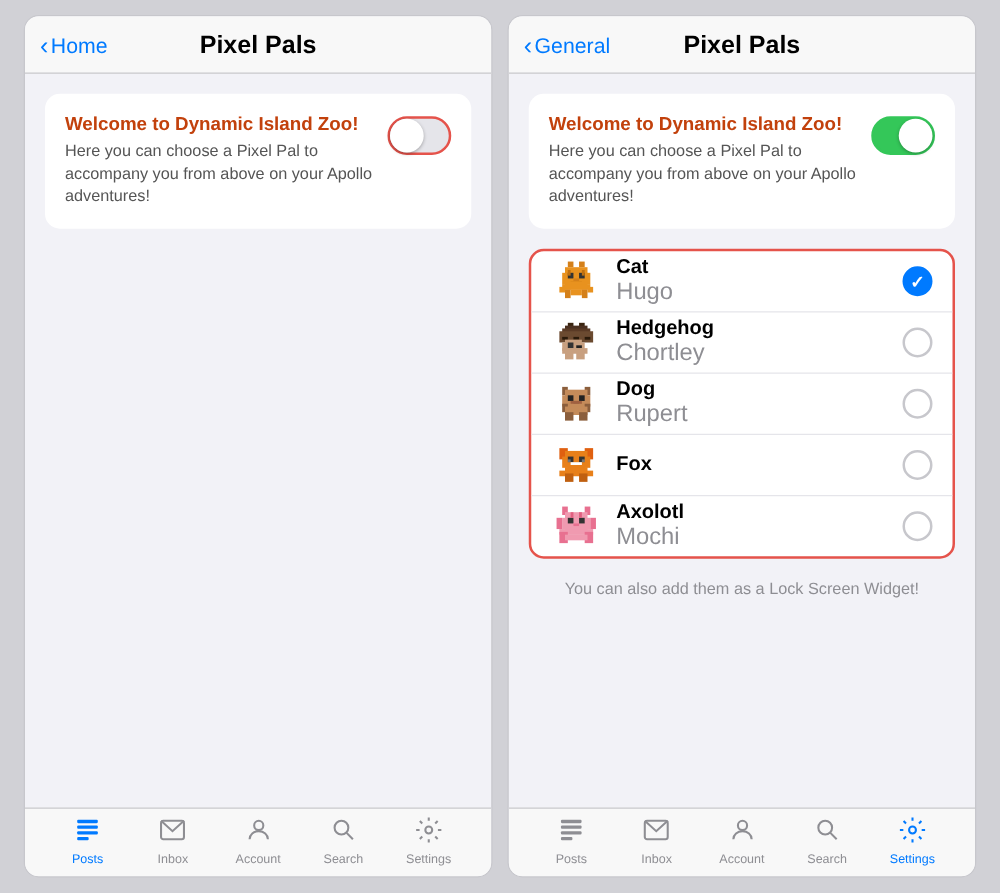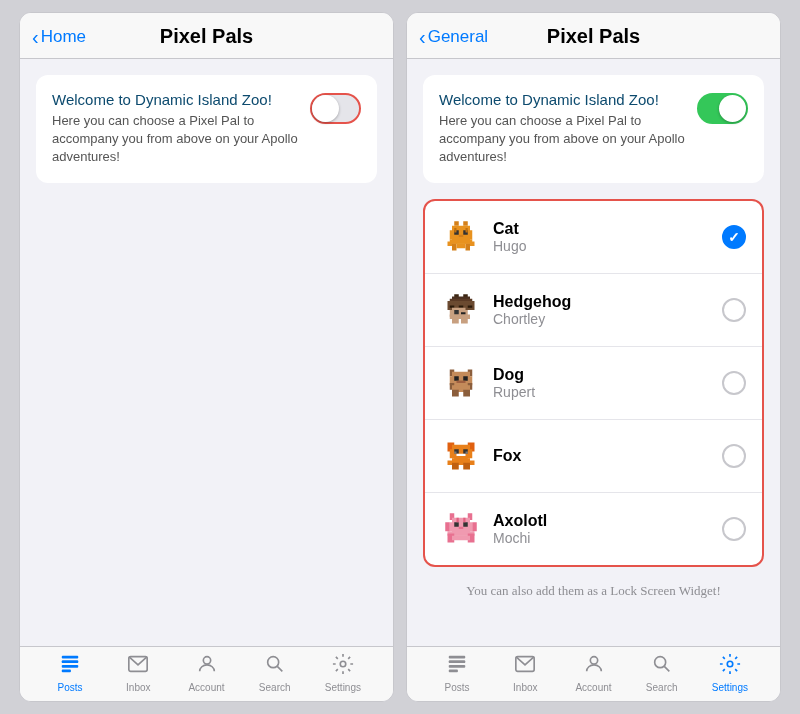--- a/index.html
+++ b/index.html
@@ -71,22 +71,22 @@
       display: flex;
       align-items: flex-start;
       gap: 12px;
       margin-bottom: 16px;
     }
     .welcome-text {
       flex: 1;
     }
     .welcome-title {
       font-size: 15px;
-      font-weight: 400;
-      color: #0c4a6e;
+      font-weight: 700;
+      color: #c2410c;
       margin-bottom: 4px;
     }
     .welcome-desc {
       font-size: 13px;
       color: #555;
       line-height: 1.4;
     }
     
     .toggle-container {
       flex-shrink: 0;
@@ -123,21 +123,21 @@
     .animal-list-card {
       background: #fff;
       border-radius: 12px;
       border: 2px solid #e5534b;
       overflow: hidden;
       margin-bottom: 12px;
     }
     .animal-item {
       display: flex;
       align-items: center;
-      padding: 16px 16px;
+      padding: 4px 16px;
       border-bottom: 1px solid #e5e5ea;
       cursor: pointer;
     }
     .animal-item:last-child {
       border-bottom: none;
     }
     .animal-emoji {
       width: 40px;
       height: 40px;
       margin-right: 12px;
@@ -148,21 +148,21 @@
     }
     .animal-info {
       flex: 1;
     }
     .animal-name {
       font-size: 16px;
       font-weight: 600;
       color: #000;
     }
     .animal-subname {
-      font-size: 14px;
+      font-size: 19px;
       color: #8e8e93;
     }
     .radio-button {
       width: 24px;
       height: 24px;
       border-radius: 50%;
       border: 2px solid #c7c7cc;
       display: flex;
       align-items: center;
       justify-content: center;
@@ -175,21 +175,20 @@
     .radio-check {
       color: #fff;
       font-size: 14px;
       font-weight: 700;
     }
     .widget-hint {
       font-size: 13px;
       color: #8e8e93;
       text-align: center;
       padding: 4px 16px;
-      font-family: Liberation Serif, serif;
     }
     
     .tab-bar {
       background: #f8f8f8;
       border-top: 1px solid #c7c7cc;
       display: flex;
       padding: 6px 16px 8px;
     }
     .tab-item {
       flex: 1;

